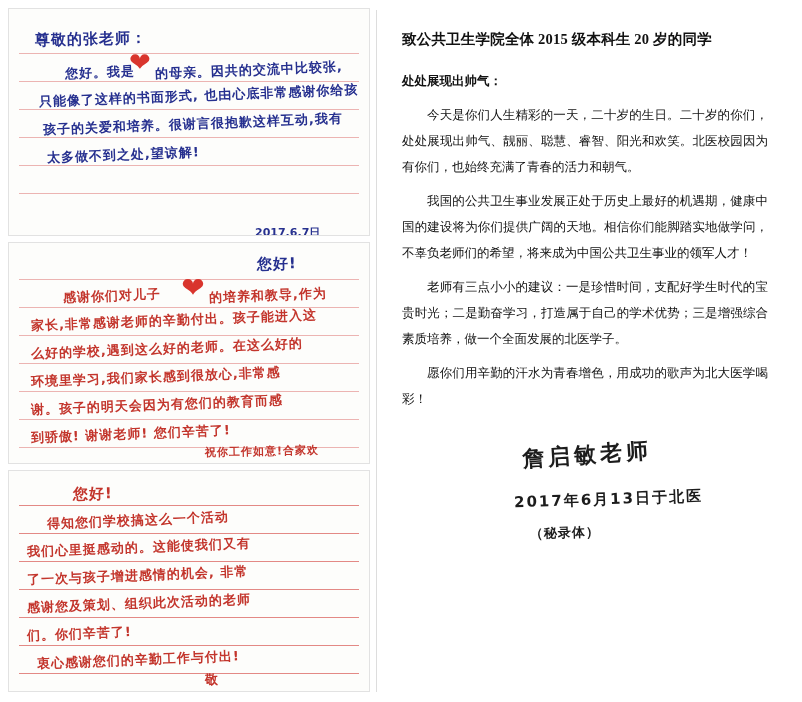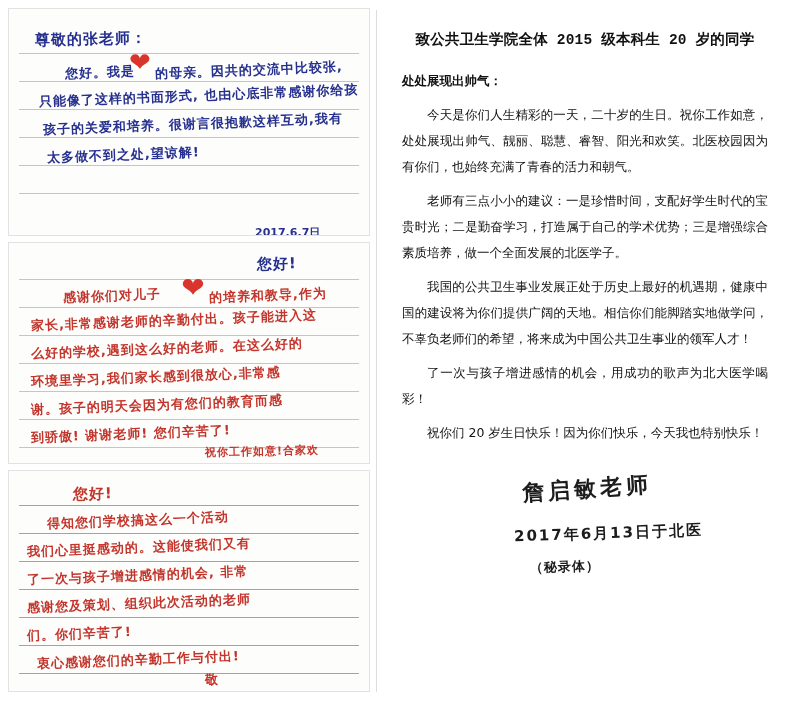--- a/index.html
+++ b/index.html
@@ -103,25 +103,25 @@
   }
   .divider {
     position: absolute;
     left: 0;
     top: 10px;
     bottom: 10px;
     width: 1px;
     background: #dddddd;
   }
   .doc-title {
-    font-family: Liberation Mono, monospace;
+    font-family: Liberation Serif, serif;
     font-weight: 700;
     font-size: 14.5px;
     color: #111111;
-    text-align: center;
+    text-align: left;
     letter-spacing: .2px;
     margin: 4px 0 24px 0;
   }
   .salutation {
     font-family: "DejaVu Sans", sans-serif;
     font-weight: 700;
     font-size: 12.5px;
     color: #111111;
     margin-bottom: 12px;
   }
@@ -242,25 +242,24 @@
     </div>
 
   </div>
 
   <div class="right-col">
     <div class="divider"></div>
 
     <div class="doc-title">致公共卫生学院全体 2015 级本科生 20 岁的同学</div>
     <div class="salutation">处处展现出帅气：</div>
 
-    <p class="para">今天是你们人生精彩的一天，二十岁的生日。祝你工作如意，处处展现出帅气、靓丽、聪慧、睿智、阳光和欢笑。北医校园因为有你们，也始终充满了青春的活力和朝气。</p>
+    <p class="para">今天是你们人生精彩的一天，二十岁的生日。二十岁的你们，处处展现出帅气、靓丽、聪慧、睿智、阳光和欢笑。北医校园因为有你们，也始终充满了青春的活力和朝气。</p>
+    <p class="para">我国的公共卫生事业发展正处于历史上最好的机遇期，健康中国的建设将为你们提供广阔的天地。相信你们能脚踏实地做学问，不辜负老师们的希望，将来成为中国公共卫生事业的领军人才！</p>
     <p class="para">老师有三点小小的建议：一是珍惜时间，支配好学生时代的宝贵时光；二是勤奋学习，打造属于自己的学术优势；三是增强综合素质培养，做一个全面发展的北医学子。</p>
-    <p class="para">我国的公共卫生事业发展正处于历史上最好的机遇期，健康中国的建设将为你们提供广阔的天地。相信你们能脚踏实地做学问，不辜负老师们的希望，将来成为中国公共卫生事业的领军人才！</p>
-    <p class="para">了一次与孩子增进感情的机会，用成功的歌声为北大医学喝彩！</p>
-    <p class="para">祝你们 20 岁生日快乐！因为你们快乐，今天我也特别快乐！</p>
+    <p class="para">愿你们用辛勤的汗水为青春增色，用成功的歌声为北大医学喝彩！</p>
 
     <div class="sign-block">
       <div class="sign-name">詹启敏老师</div>
       <div class="sign-date">2017年6月13日于北医</div>
       <div class="sign-note">（秘录体）</div>
     </div>
   </div>
 
 </div>
 

